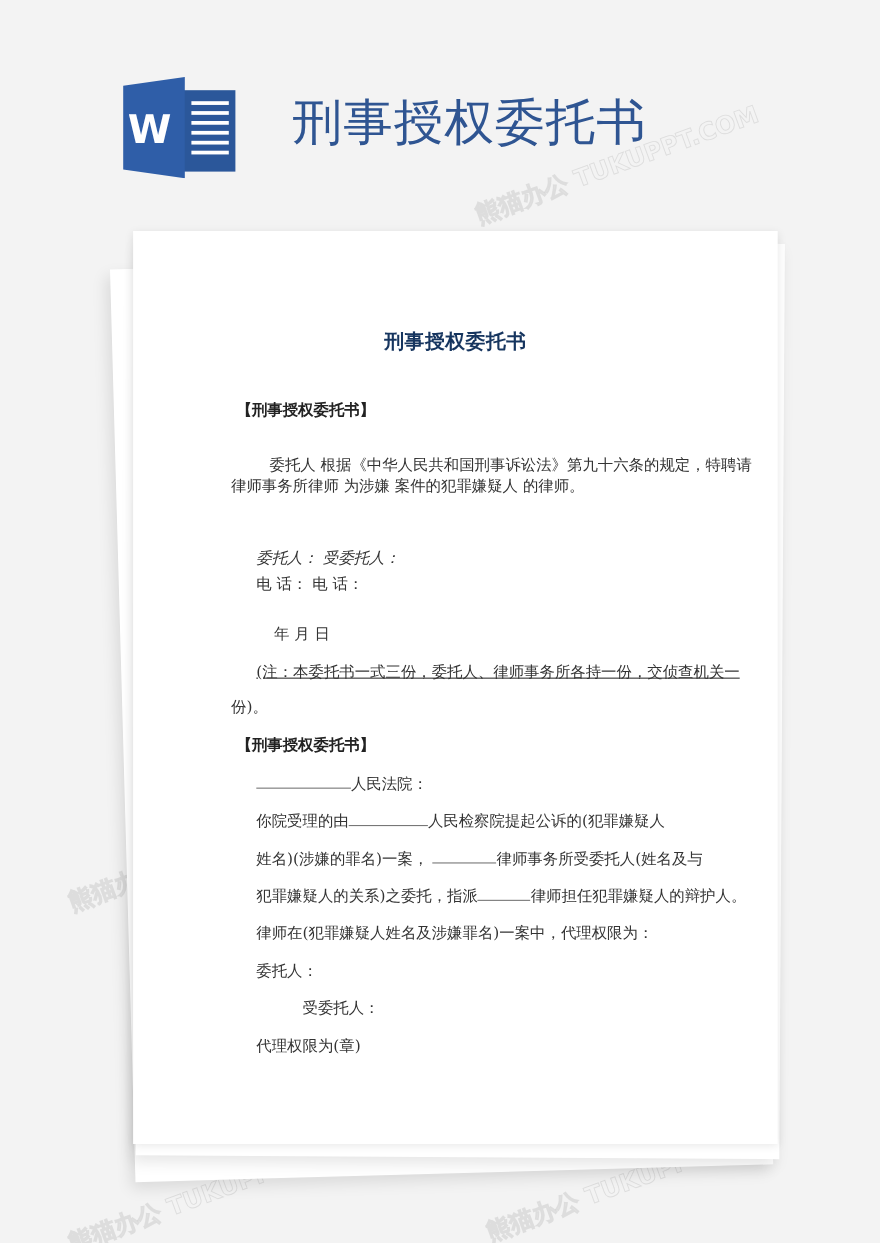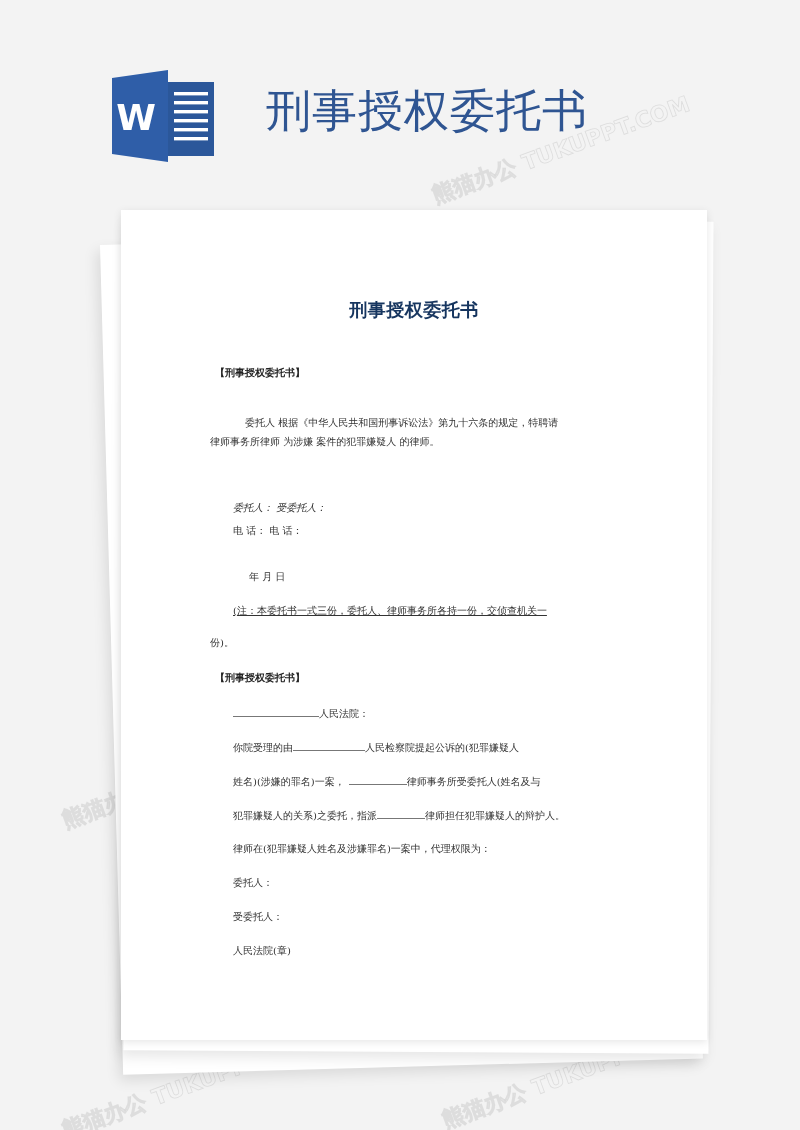--- a/index.html
+++ b/index.html
@@ -24,21 +24,21 @@
   .page {
     position: absolute; left: 121px; top: 210px; width: 586px; height: 830px;
     background: #fff; box-shadow: 0 2px 8px rgba(0,0,0,0.10);
   }
   .doc-title {
     position: absolute; left: 0; right: 0; top: 88px; text-align: center;
     font-family: "DejaVu Sans", "Liberation Sans", sans-serif;
     font-weight: bold; font-size: 18px; color: #16355f; letter-spacing: 0.5px;
   }
   .line {
-    position: absolute; font-size: 10px; color: #333; white-space: nowrap; line-height: 16px;
+    position: absolute; font-size: 14px; color: #333; white-space: nowrap; line-height: 16px;
   }
   .line.indent { left: 112px; }
   .line.flush { left: 89px; }
   .blank { display: inline-block; border-bottom: 1px solid #777; height: 12px; vertical-align: baseline; }
   .heading { font-weight: bold; color: #222; }
   .watermark {
     position: absolute; font-family: "DejaVu Sans", "Liberation Sans", sans-serif;
     font-size: 22px; font-weight: bold; color: transparent;
     -webkit-text-stroke: 0.8px rgba(180,180,180,0.35);
     transform: rotate(-20deg); white-space: nowrap; pointer-events: none;
@@ -96,15 +96,15 @@
     <span>你院受理的由</span><span class="blank" style="width:72px;"></span><span>人民检察院提起公诉的(犯罪嫌疑人</span>
   </div>
   <div class="line indent" style="top:562px;">
     <span>姓名)(涉嫌的罪名)一案，</span><span class="blank" style="width:58px;margin-left:4px;"></span><span>律师事务所受委托人(姓名及与</span>
   </div>
   <div class="line indent" style="top:596px;">
     <span>犯罪嫌疑人的关系)之委托，指派</span><span class="blank" style="width:48px;"></span><span>律师担任犯罪嫌疑人的辩护人。</span>
   </div>
   <div class="line indent" style="top:631px;">律师在(犯罪嫌疑人姓名及涉嫌罪名)一案中，代理权限为：</div>
   <div class="line indent" style="top:665px;text-align:center;">委托人：</div>
-  <div class="line indent" style="top:699px;">受委托人：</div>
-  <div class="line indent" style="top:733px;">人民法院(章)</div>
+  <div class="line indent" style="top:699px;margin-left:42px;">受委托人：</div>
+  <div class="line indent" style="top:733px;">代理权限为(章)</div>
 </div>
 
 </body></html>

